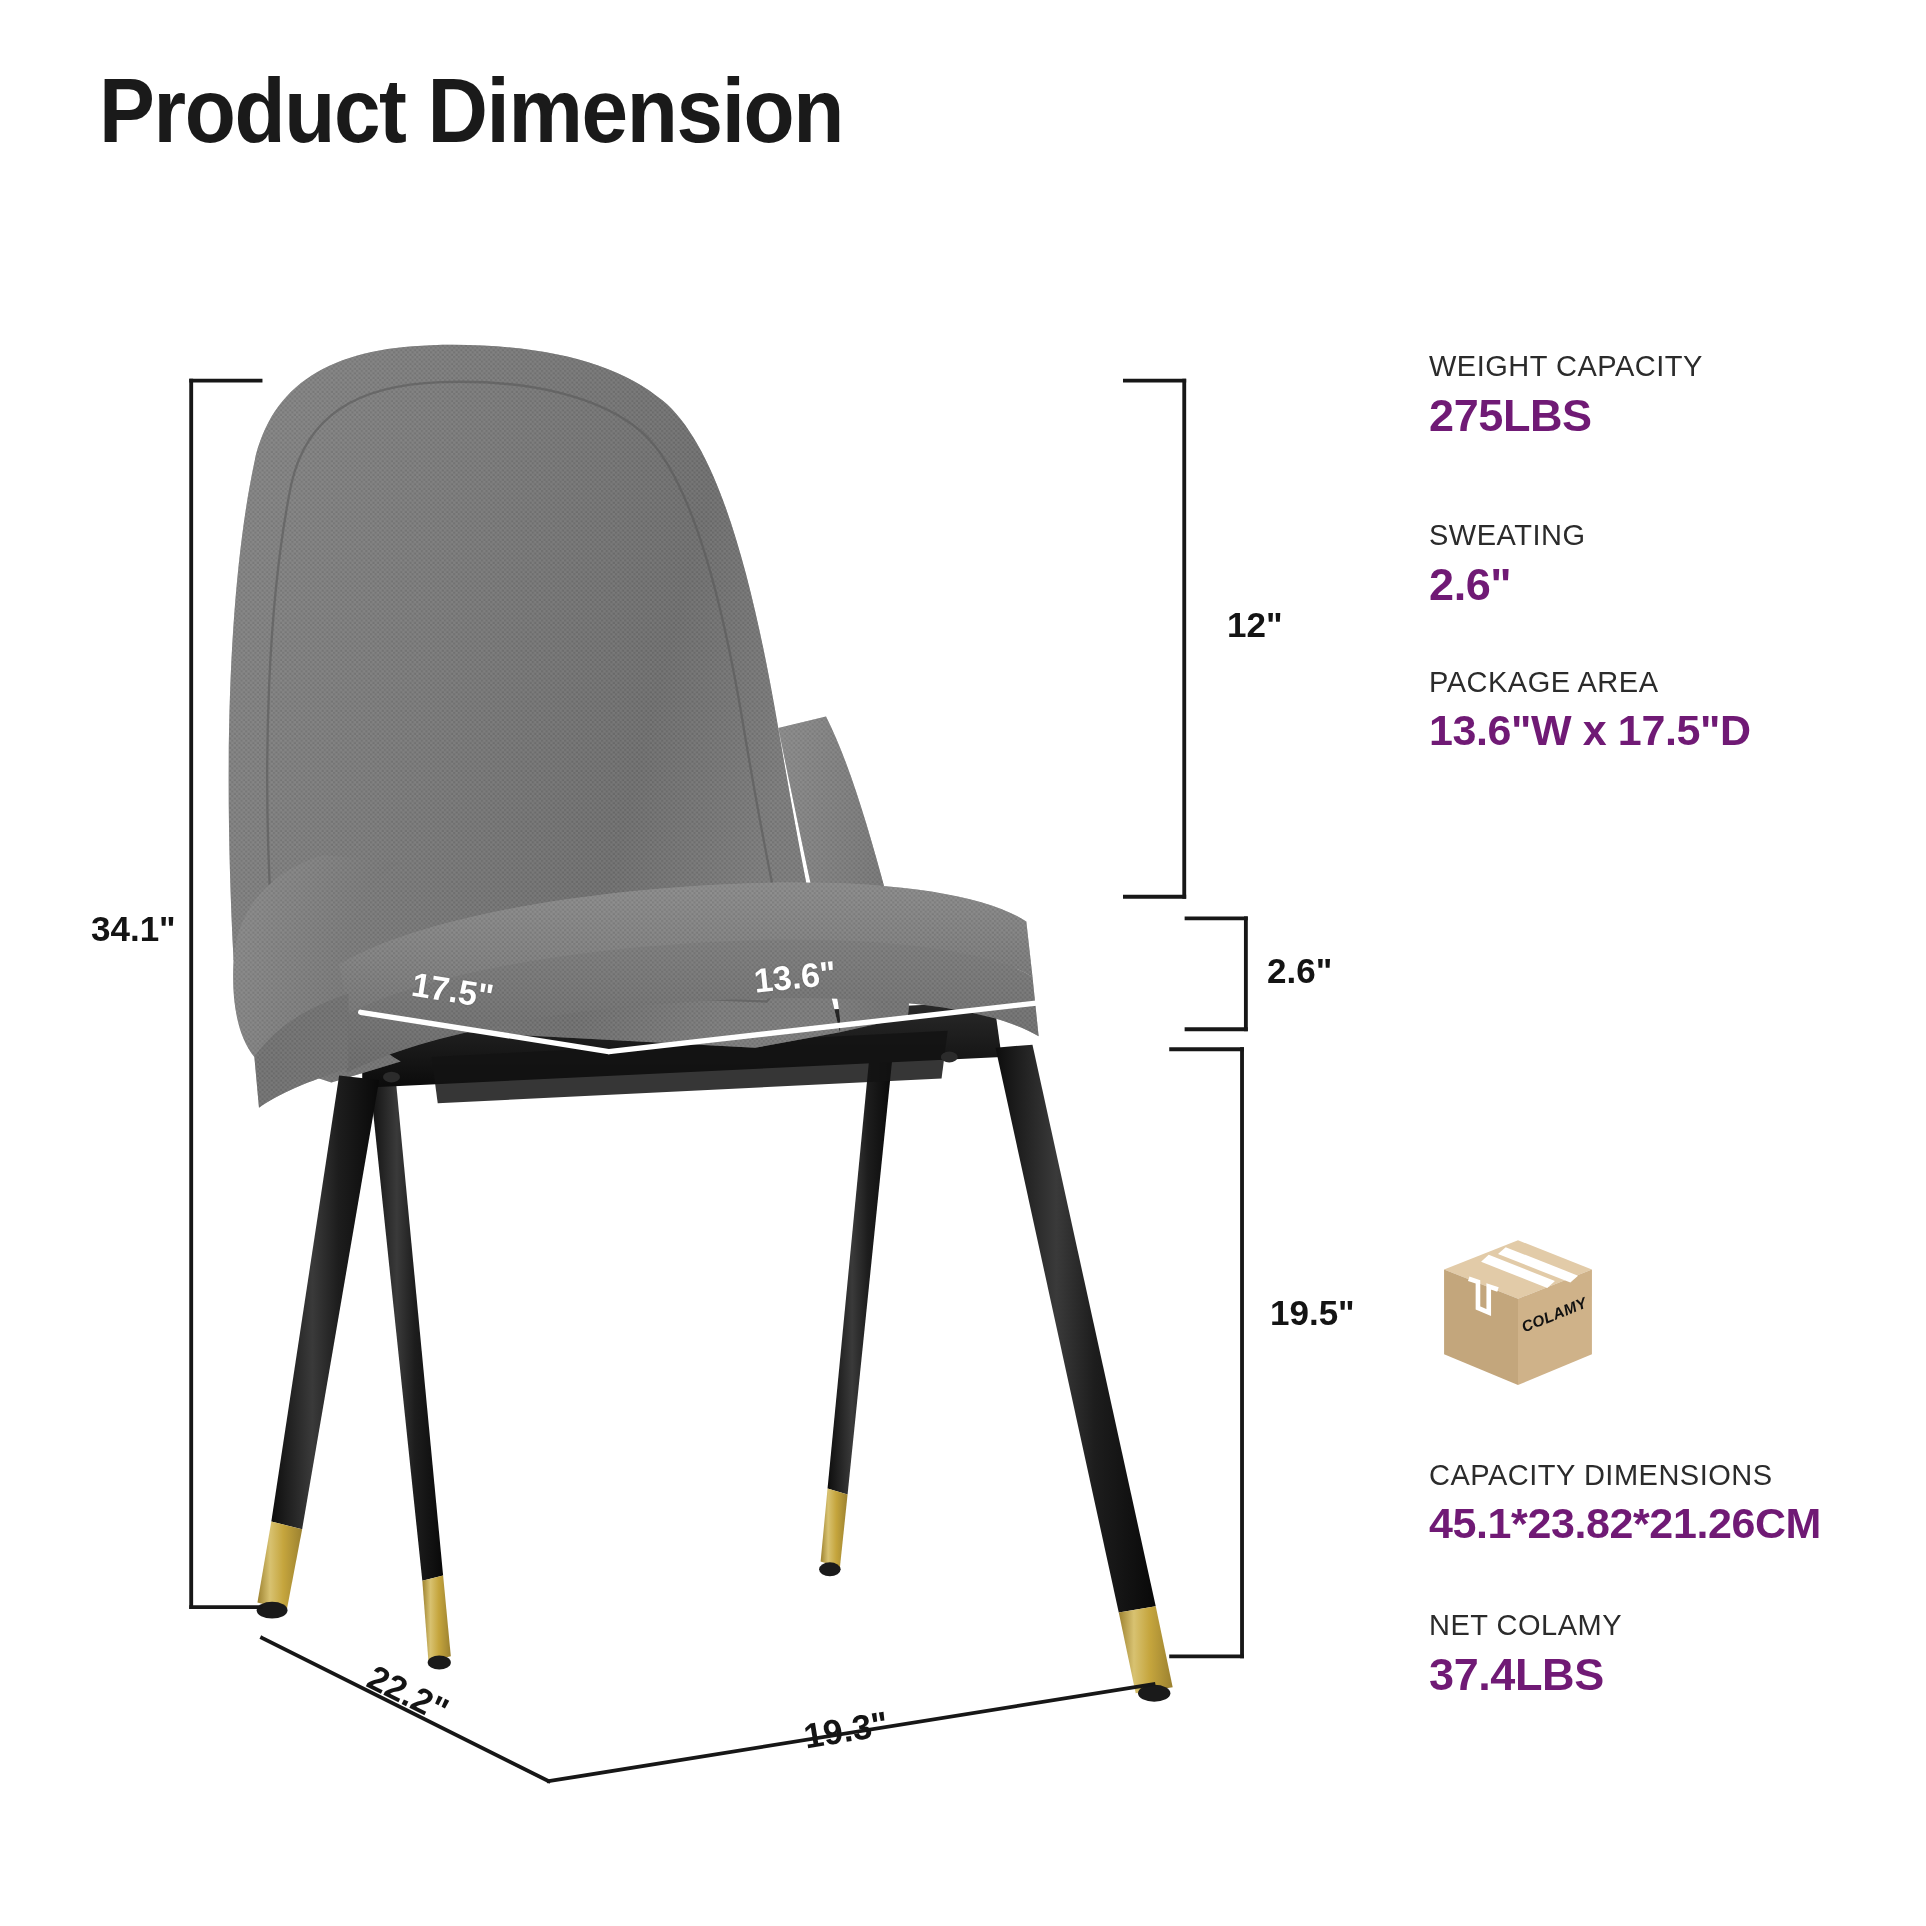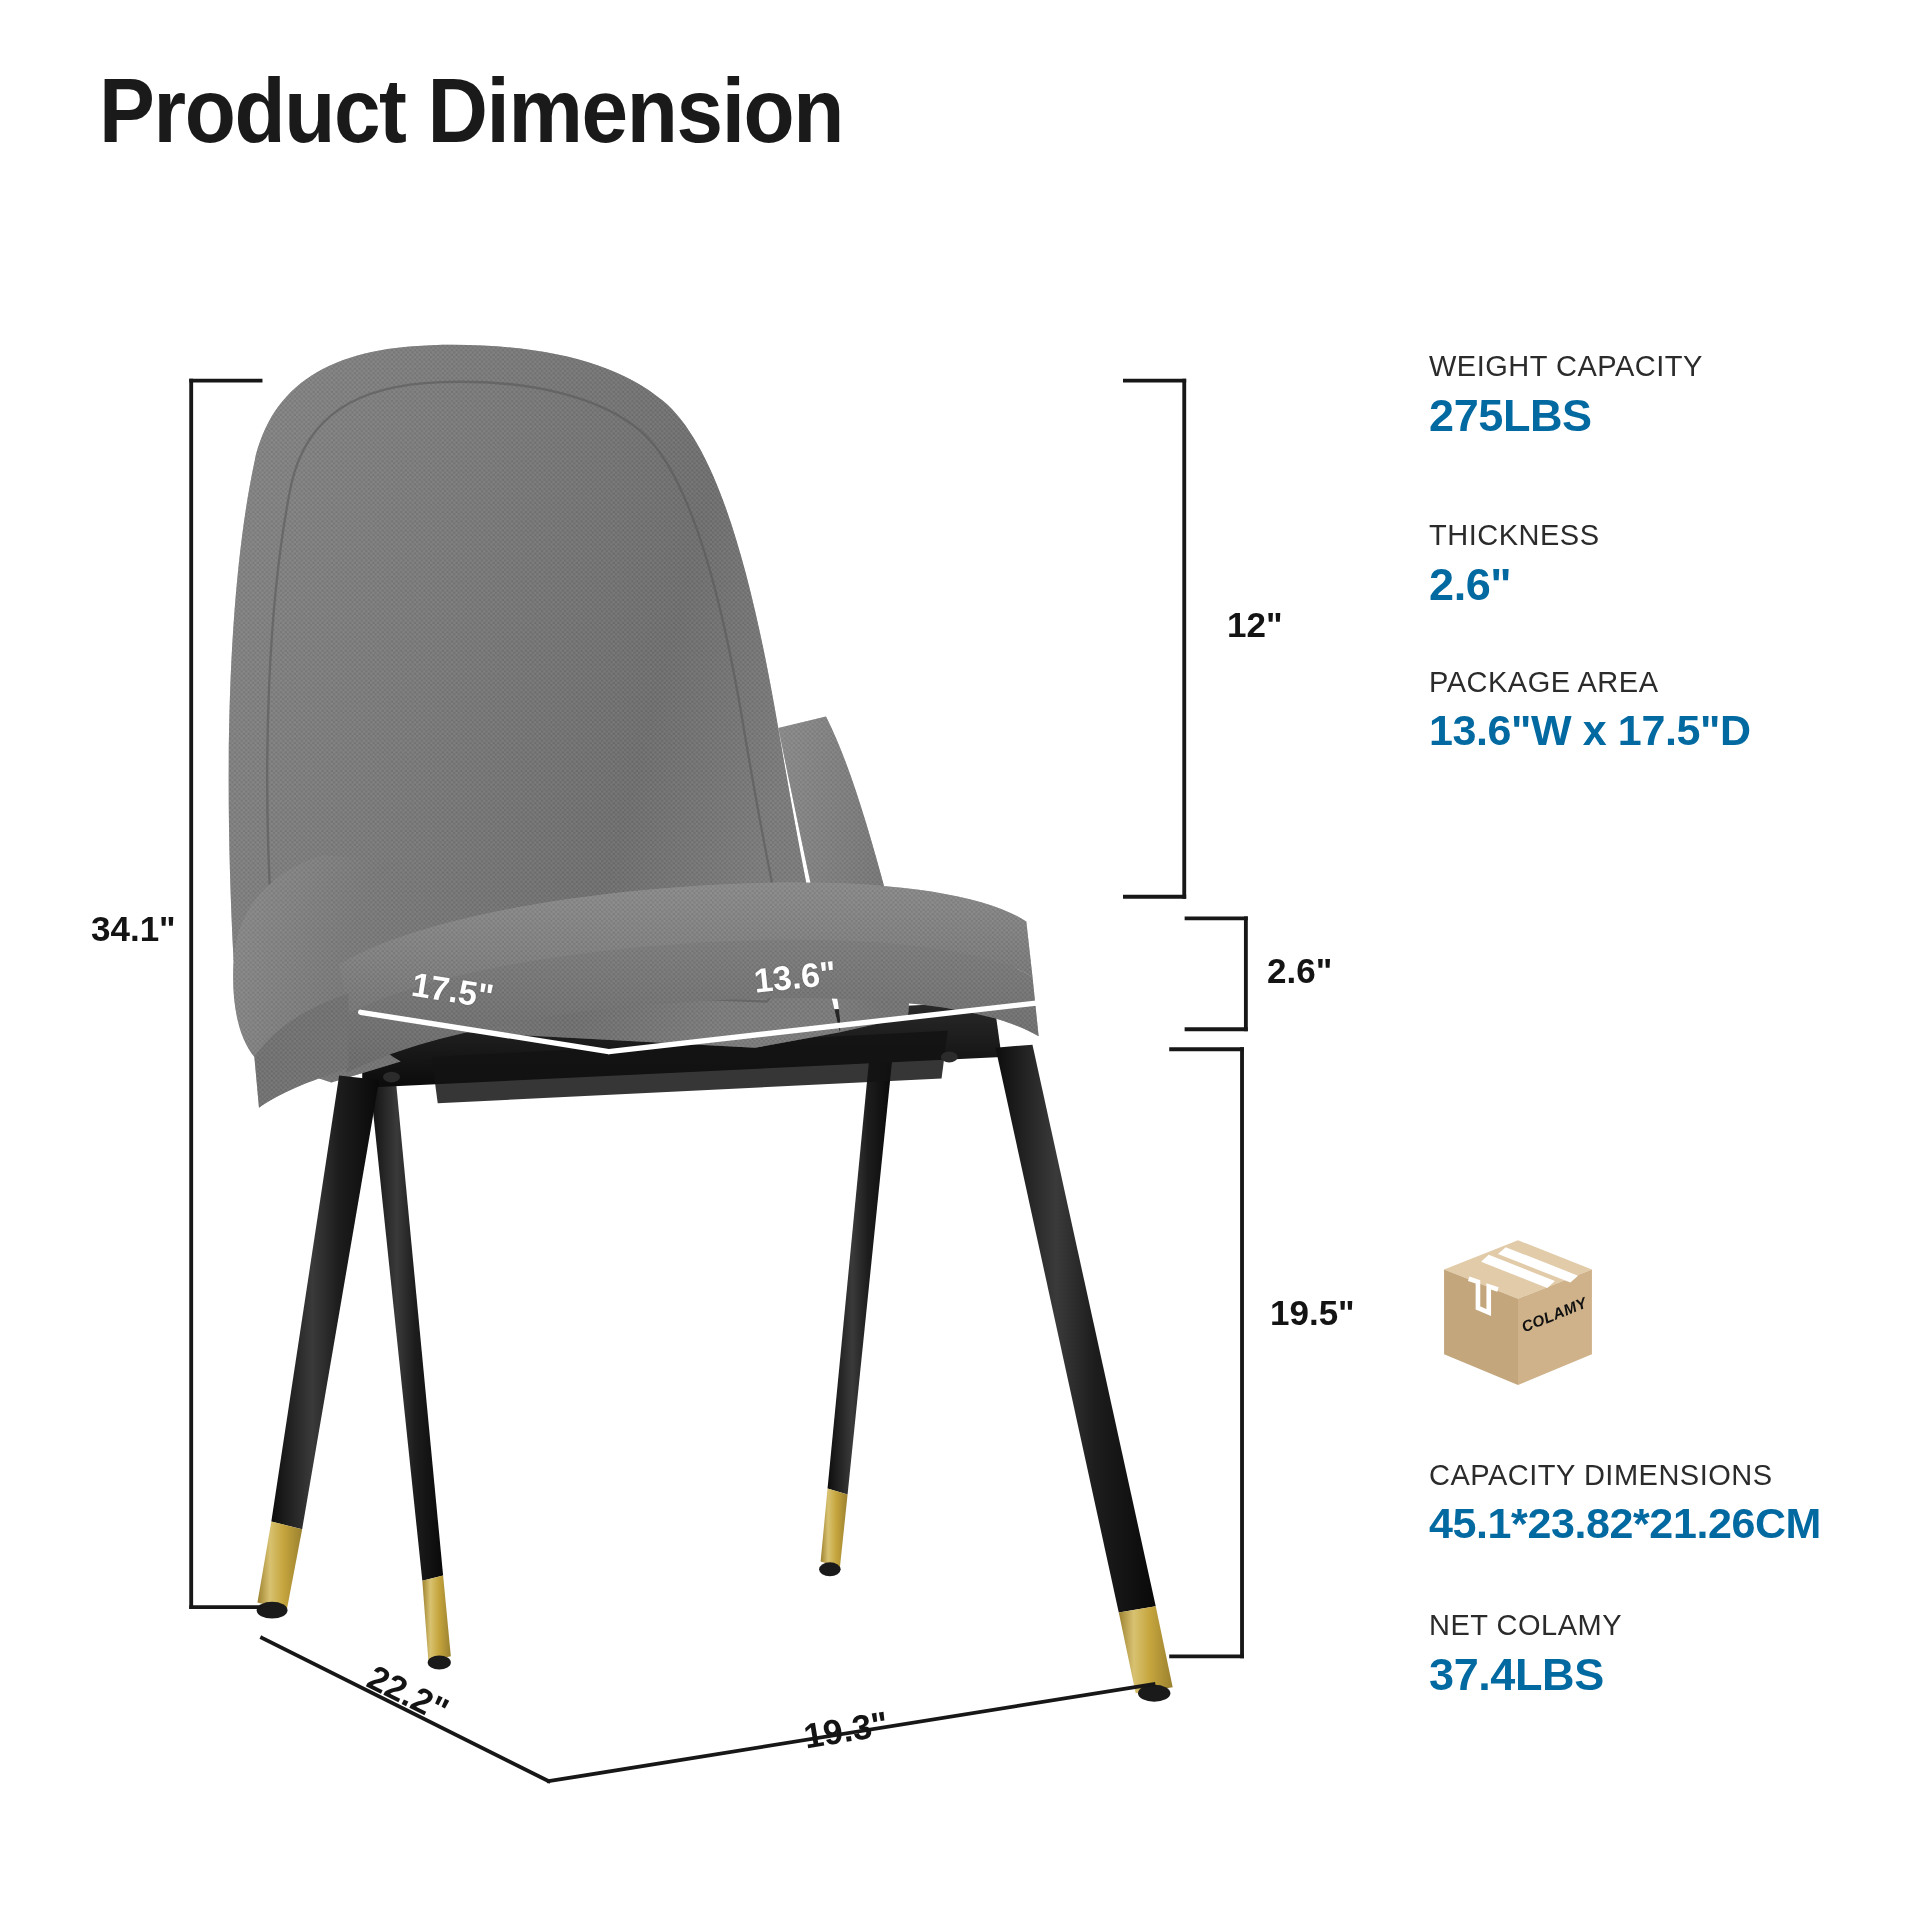--- a/index.html
+++ b/index.html
@@ -81,21 +81,21 @@
     letter-spacing: 0.5px;
     color: #2b2b2b;
     line-height: 1.1;
     margin-bottom: 9.2px;
     white-space: nowrap;
   }
   .spec-value {
     font-size: 45px;
     font-weight: 700;
     letter-spacing: -0.4px;
-    color: #0369a1;
+    color: #701a75;
     line-height: 1.05;
     white-space: nowrap;
   }
   .spec-value.small { font-size: 43px; }
 
   #package-icon {
     position: absolute;
     left: 12.3px;
     top: 1237px;
     width: 154px;
@@ -342,21 +342,21 @@
 </div>
 
 <div id="spec-panel">
 
   <div class="spec-block" style="top:351px;">
     <div class="spec-label">WEIGHT CAPACITY</div>
     <div class="spec-value">275LBS</div>
   </div>
 
   <div class="spec-block" style="top:520px;">
-    <div class="spec-label">THICKNESS</div>
+    <div class="spec-label">SWEATING</div>
     <div class="spec-value">2.6"</div>
   </div>
 
   <div class="spec-block" style="top:667px;">
     <div class="spec-label">PACKAGE AREA</div>
     <div class="spec-value small">13.6"W x 17.5"D</div>
   </div>
 
   <svg id="package-icon" viewBox="0 0 200 210" xmlns="http://www.w3.org/2000/svg">
 

